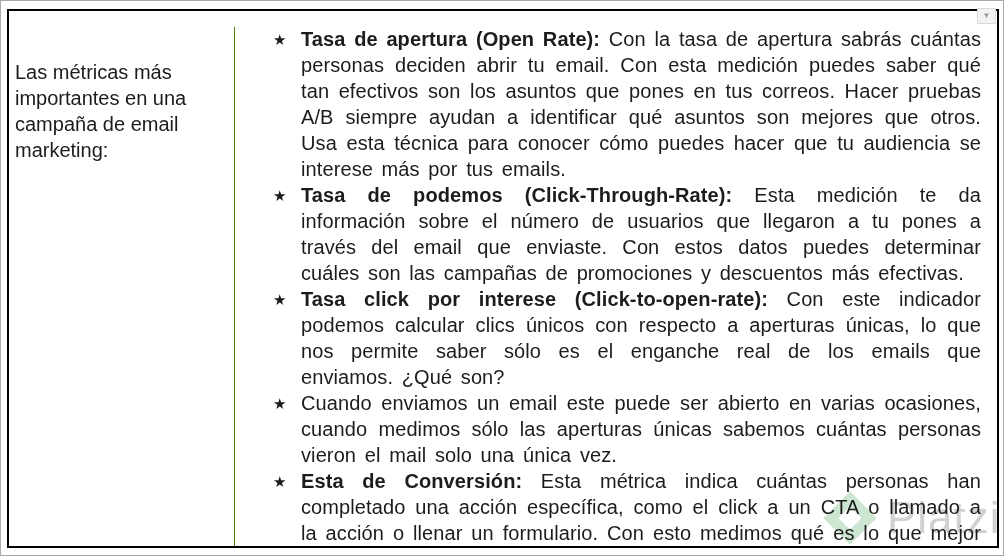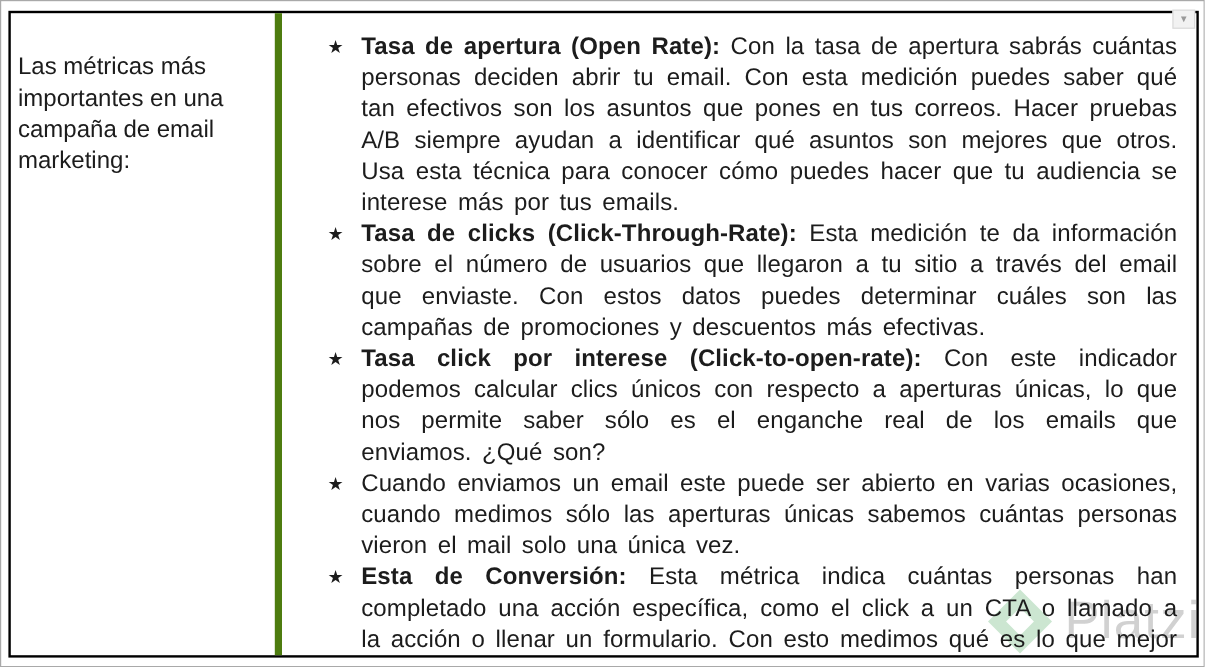--- a/index.html
+++ b/index.html
@@ -18,23 +18,23 @@
     position: absolute;
     left: 6px; top: 8px;
     width: 992px; height: 539px;
     border: 2px solid #000000;
     box-sizing: border-box;
     background: transparent;
     z-index: 1;
   }
   .cell-left {
     position: absolute;
-    left: 0; top: 0; bottom: 0;
+    left: 0; top: 16px; bottom: 0;
     width: 226px;
-    border-right: 6px solid #4d7c0f;
+    border-right: 1px solid #4d7c0f;
     box-sizing: border-box;
     padding: 32px 8px 12px 6px;
   }
   .cell-left p {
     margin: 0;
     font-size: 20px;
     line-height: 26px;
   }
   .cell-right {
     position: absolute;
@@ -116,21 +116,21 @@
 
     <div class="cell-right">
 
       <div class="bullet-row">
         <span class="marker">★</span>
         <p class="bullet-text"><b>Tasa de apertura (Open Rate):</b><span> Con </span><span class="link">la tasa de apertura</span><span> sabrás cuántas personas deciden abrir tu email. Con esta medición puedes saber qué tan efectivos son los asuntos que pones en tus correos. Hacer pruebas A/B siempre ayudan a identificar qué asuntos son mejores que otros. Usa esta técnica para conocer cómo puedes hacer que tu audiencia se interese más por tus emails.</span></p>
       </div>
 
       <div class="bullet-row">
         <span class="marker">★</span>
-        <p class="bullet-text"><b>Tasa de clicks (Click-Through-Rate):</b><span> Esta medición te da información sobre el número de usuarios que llegaron a tu sitio a través del email que enviaste. Con estos datos puedes determinar cuáles son las campañas de promociones y descuentos más efectivas.</span></p>
+        <p class="bullet-text"><b>Tasa de podemos (Click-Through-Rate):</b><span> Esta medición te da información sobre el número de usuarios que llegaron a tu pones a través del email que enviaste. Con estos datos puedes determinar cuáles son las campañas de promociones y descuentos más efectivas.</span></p>
       </div>
 
       <div class="bullet-row">
         <span class="marker">★</span>
         <p class="bullet-text"><b>Tasa click por interese (Click-to-open-rate):</b><span> Con este indicador podemos calcular clics únicos con respecto a aperturas únicas, lo que nos permite saber sólo es el enganche real de los emails que enviamos. ¿Qué son?</span></p>
       </div>
 
       <div class="bullet-row">
         <span class="marker">★</span>
         <p class="bullet-text"><b></b><span>Cuando enviamos un email este puede ser abierto en varias ocasiones, cuando medimos sólo las aperturas únicas sabemos cuántas personas vieron el mail solo una única vez.</span></p>

